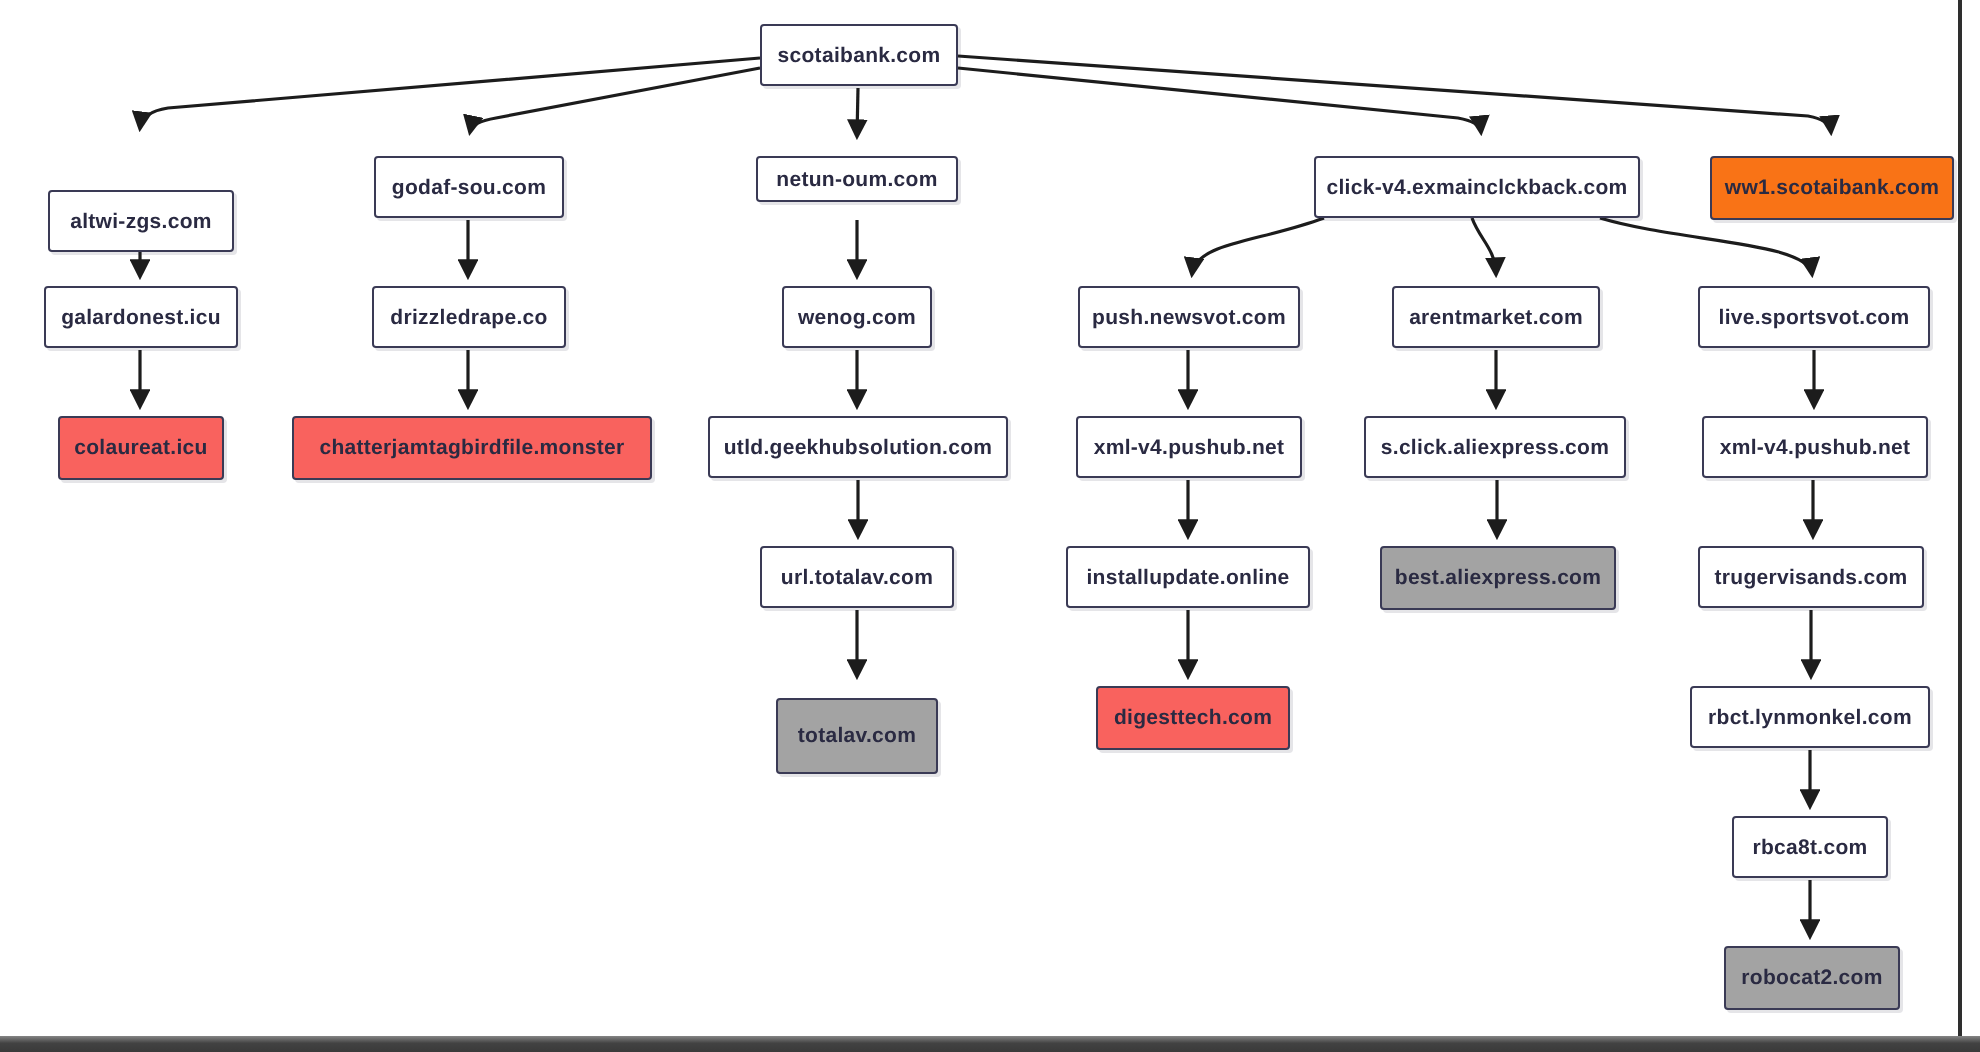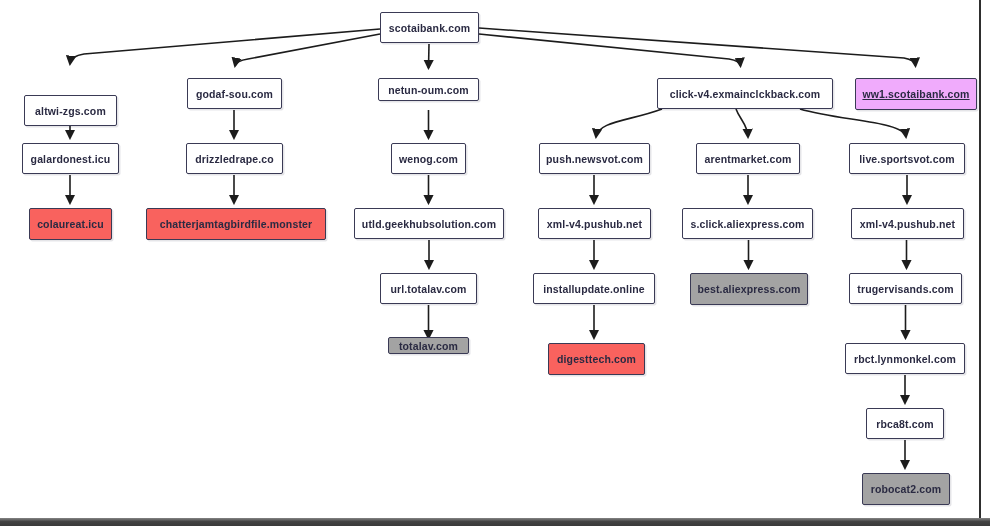--- a/index.html
+++ b/index.html
@@ -23,21 +23,21 @@
     justify-content: center;
     font-size: 10.5px;
     font-weight: 700;
     letter-spacing: 0.15px;
     color: #2a2a42;
     white-space: nowrap;
     box-shadow: 1.5px 1.5px 0 rgba(42,42,66,0.12);
   }
   .node.red    { background: #f9625e; }
   .node.yellow { background: #a3a3a3; }
-  .node.purple { background: #f0abfc; text-decoration: underline; }
+  .node.purple { background: #f97316; }
   .edges {
     position: absolute;
     top: 0; left: 0;
     width: 990px; height: 526px;
     pointer-events: none;
   }
   .right-frame {
     position: absolute;
     top: 0;
     left: 979px;
@@ -96,21 +96,21 @@
       <path d="M 905 375 L 905 403" marker-end="url(#arrow)"></path>
       <path d="M 905 440 L 905 468" marker-end="url(#arrow)"></path>
     </g>
   </svg>
 
   <div class="node" style="left:380px;top:12px;width:99px;height:31px">scotaibank.com</div>
 
   <div class="node" style="left:24px;top:95px;width:93px;height:31px">altwi-zgs.com</div>
   <div class="node" style="left:187px;top:78px;width:95px;height:31px">godaf-sou.com</div>
   <div class="node" style="left:378px;top:78px;width:101px;height:23px">netun-oum.com</div>
-  <div class="node" style="left:657px;top:78px;width:176px;height:31px">click-v4.exmainclckback.com</div>
+  <div class="node" style="left:657px;top:78px;width:163px;height:31px">click-v4.exmainclckback.com</div>
   <div class="node purple" style="left:855px;top:78px;width:122px;height:32px">ww1.scotaibank.com</div>
 
   <div class="node" style="left:22px;top:143px;width:97px;height:31px">galardonest.icu</div>
   <div class="node" style="left:391px;top:143px;width:75px;height:31px">wenog.com</div>
   <div class="node" style="left:186px;top:143px;width:97px;height:31px">drizzledrape.co</div>
   <div class="node" style="left:539px;top:143px;width:111px;height:31px">push.newsvot.com</div>
   <div class="node" style="left:696px;top:143px;width:104px;height:31px">arentmarket.com</div>
   <div class="node" style="left:849px;top:143px;width:116px;height:31px">live.sportsvot.com</div>
 
   <div class="node red" style="left:29px;top:208px;width:83px;height:32px">colaureat.icu</div>
@@ -118,21 +118,21 @@
   <div class="node red" style="left:146px;top:208px;width:180px;height:32px">chatterjamtagbirdfile.monster</div>
   <div class="node" style="left:538px;top:208px;width:113px;height:31px">xml-v4.pushub.net</div>
   <div class="node" style="left:682px;top:208px;width:131px;height:31px">s.click.aliexpress.com</div>
   <div class="node" style="left:851px;top:208px;width:113px;height:31px">xml-v4.pushub.net</div>
 
   <div class="node" style="left:380px;top:273px;width:97px;height:31px">url.totalav.com</div>
   <div class="node" style="left:533px;top:273px;width:122px;height:31px">installupdate.online</div>
   <div class="node yellow" style="left:690px;top:273px;width:118px;height:32px">best.aliexpress.com</div>
   <div class="node" style="left:849px;top:273px;width:113px;height:31px">trugervisands.com</div>
 
-  <div class="node yellow" style="left:388px;top:337px;width:81px;height:17px">totalav.com</div>
+  <div class="node yellow" style="left:388px;top:349px;width:81px;height:38px">totalav.com</div>
   <div class="node red" style="left:548px;top:343px;width:97px;height:32px">digesttech.com</div>
   <div class="node" style="left:845px;top:343px;width:120px;height:31px">rbct.lynmonkel.com</div>
 
   <div class="node" style="left:866px;top:408px;width:78px;height:31px">rbca8t.com</div>
 
   <div class="node yellow" style="left:862px;top:473px;width:88px;height:32px">robocat2.com</div>
 
   <div class="right-frame"></div>
   <div class="bottom-bar"></div>
 </div>

